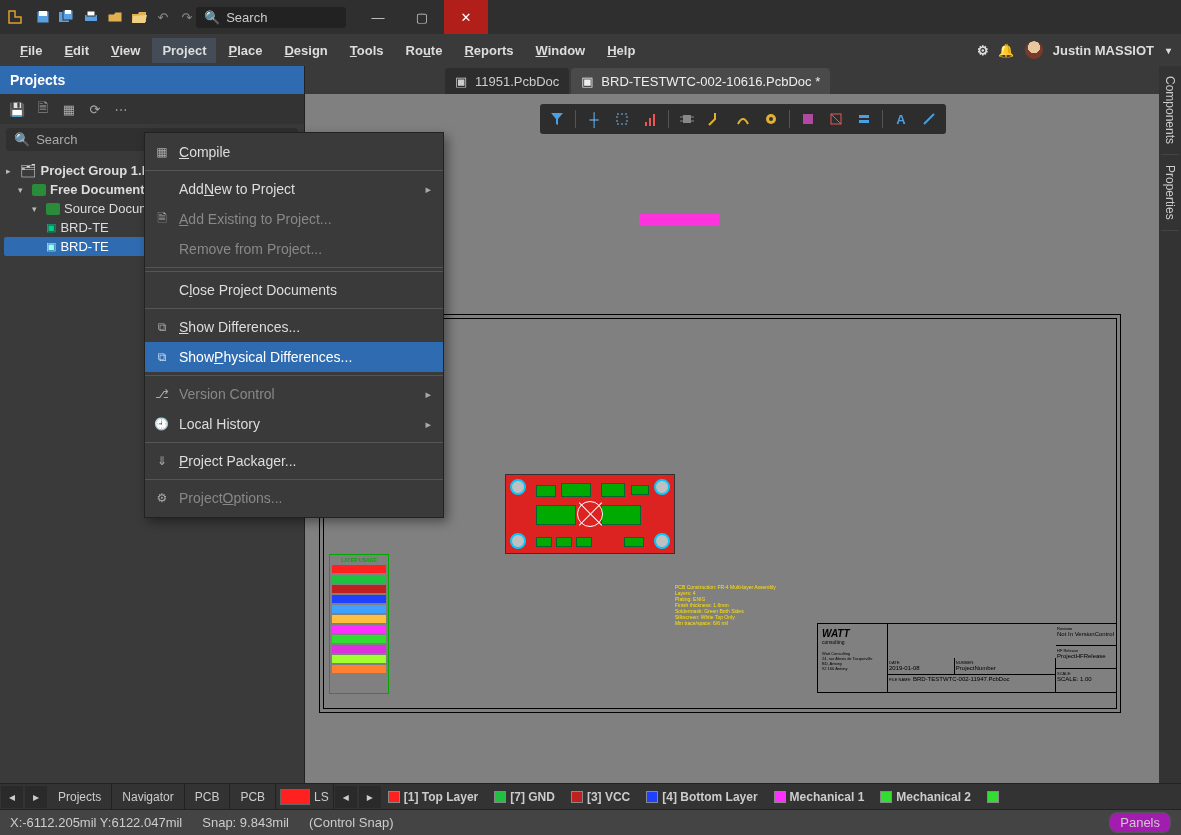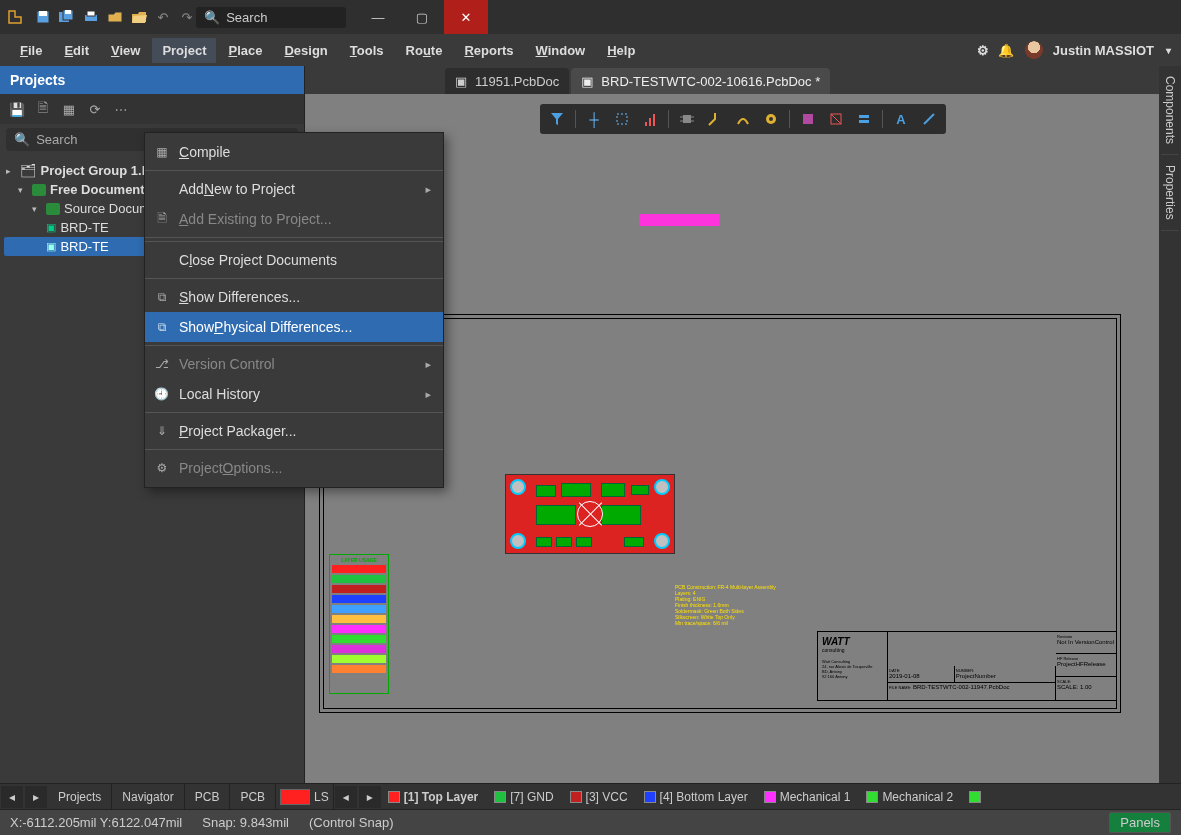--- a/index.html
+++ b/index.html
@@ -47,41 +47,41 @@
   .canvas-toolbar .sep { width:1px; height:18px; background:#555; margin:0 3px; }
   .pcb-frame { position:absolute; left:14px; top:220px; right:60px; bottom:70px; border:1.5px solid #000; background:#808080; }
   .pcb-frame::before { content:""; position:absolute; inset:3px; border:1px solid #000; }
   .pcb-board { position:absolute; left:200px; top:380px; width:170px; height:80px; background:#d22; border:1px solid #333; z-index:3; }
   .pcb-board .pad { position:absolute; width:16px; height:16px; border:2px solid #0cf; border-radius:50%; background:#c0c0c0; }
   .pcb-board .chip { position:absolute; background:#0a0; border:1px solid #063; }
   .pinklabel { position:absolute; left:334px; top:120px; width:80px; height:12px; background:#ff33dd; }
   .redline { position:absolute; right:-45px; top:258px; width:55px; height:2px; background:#ff2020; }
   .layer-legend { position:absolute; left:24px; top:460px; width:60px; height:140px; border:1.5px solid #0a0; background:#808080; z-index:2; padding:2px; }
   .layer-legend .lrow { height:8px; margin:2px 0; }
-  .titleblock { position:absolute; right:64px; bottom:82px; width:300px; height:70px; border:1px solid #000; background:#808080; font-size:6px; color:#000; z-index:2;}
+  .titleblock { position:absolute; right:64px; bottom:90px; width:300px; height:70px; border:1px solid #000; background:#808080; font-size:6px; color:#000; z-index:2;}
   .dropdown { position:absolute; left:144px; top:66px; width:300px; background:#3a3a3a; border:1px solid #222; box-shadow:4px 4px 10px rgba(0,0,0,.4); z-index:50; padding:4px 0; }
   .dropdown .ditem { display:flex; align-items:center; height:30px; padding:0 12px 0 34px; color:#ddd; font-size:14px; position:relative; }
   .dropdown .ditem.disabled { color:#888; }
   .dropdown .ditem.highlight { background:#2f6bb0; color:#fff; }
   .dropdown .ditem .dicon { position:absolute; left:8px; width:18px; text-align:center; color:#aaa; font-size:12px; }
   .dropdown .ditem .short { margin-left:auto; color:#aaa; font-size:13px; }
   .dropdown .ditem .sub { margin-left:auto; color:#aaa; font-size:11px; }
   .dropdown .dsep { height:1px; background:#555; margin:3px 0; }
   .dropdown u { text-decoration:underline; }
   .rside { position:absolute; right:0; top:0; bottom:0; width:22px; background:#333; display:flex; flex-direction:column; align-items:center; z-index:3;}
   .rside .vtab { writing-mode:vertical-rl; padding:10px 2px; color:#ccc; font-size:12px; border-bottom:1px solid #444;}
   .bottombar1 { height:26px; background:#333; display:flex; align-items:center; font-size:12px; color:#ccc; border-top:1px solid #222; }
   .bottombar1 .navbtn { width:22px; height:22px; display:flex; align-items:center; justify-content:center; background:#2a2a2a; margin:0 1px; }
   .bottombar1 .btab { padding:0 10px; height:100%; display:flex; align-items:center; border-right:1px solid #222; }
   .bottombar1 .swatch { width:30px; height:16px; border:1px solid #666; margin-right:4px; }
   .bottombar1 .layers { display:flex; align-items:center; gap:4px; flex:1; overflow:hidden; }
-  .bottombar1 .layer { display:flex; align-items:center; gap:4px; padding:0 6px; }
+  .bottombar1 .layer { display:flex; align-items:center; gap:4px; padding:0 6px;font-weight:bold; }
   .bottombar1 .lsq { width:12px; height:12px; border:1px solid #888; }
   .statusbar { height:26px; background:#444; display:flex; align-items:center; padding:0 10px; font-size:13px; color:#ccc; gap:20px; border-top:1px solid #222;}
-  .statusbar .panelsbtn { margin-left:auto; background:#15803d; padding:2px 10px; border:1px solid #555; border-radius:2px; }
+  .statusbar .panelsbtn { margin-left:auto; background:#a21caf; padding:2px 10px; border:1px solid #555; border-radius:8px; }
   svg { display:block; }
 </style>
 </head>
 <body>
 
 <div class="titlebar">
   <div class="logo">
     <svg width="18" height="18" viewBox="0 0 18 18">
         <path d="M3 15 L3 3 L9 3 L9 9 L15 9 L15 15 Z" fill="none" stroke="#e0a030" stroke-width="1.5"></path>
       </svg>
@@ -355,20 +355,23 @@
       <div class="vtab">Components</div>
       <div class="vtab">Properties</div>
     </div>
   </div>
 
   <div class="dropdown">
     <div class="ditem"><span class="dicon">▦</span><u>C</u>ompile</div>
     <div class="dsep"></div>
     <div class="ditem">Add <u>N</u>ew to Project<span class="sub">▸</span></div>
     <div class="ditem disabled"><span class="dicon">🗎</span><u>A</u>dd Existing to Project...</div>
+    <div class="ditem disabled">
+        <span>Remove from Project...</span>
+      </div>
     <div class="dsep"></div>
     <div class="dsep"></div>
     <div class="ditem">C<u>l</u>ose Project Documents</div>
     <div class="dsep"></div>
     <div class="ditem"><span class="dicon">⧉</span><u>S</u>how Differences...</div>
     <div class="ditem highlight"><span class="dicon" style="color:#cde">⧉</span>Show <u>P</u>hysical Differences...</div>
     <div class="dsep"></div>
     <div class="ditem disabled">
         <span class="dicon">⎇</span>
         <span>Version Control</span>

